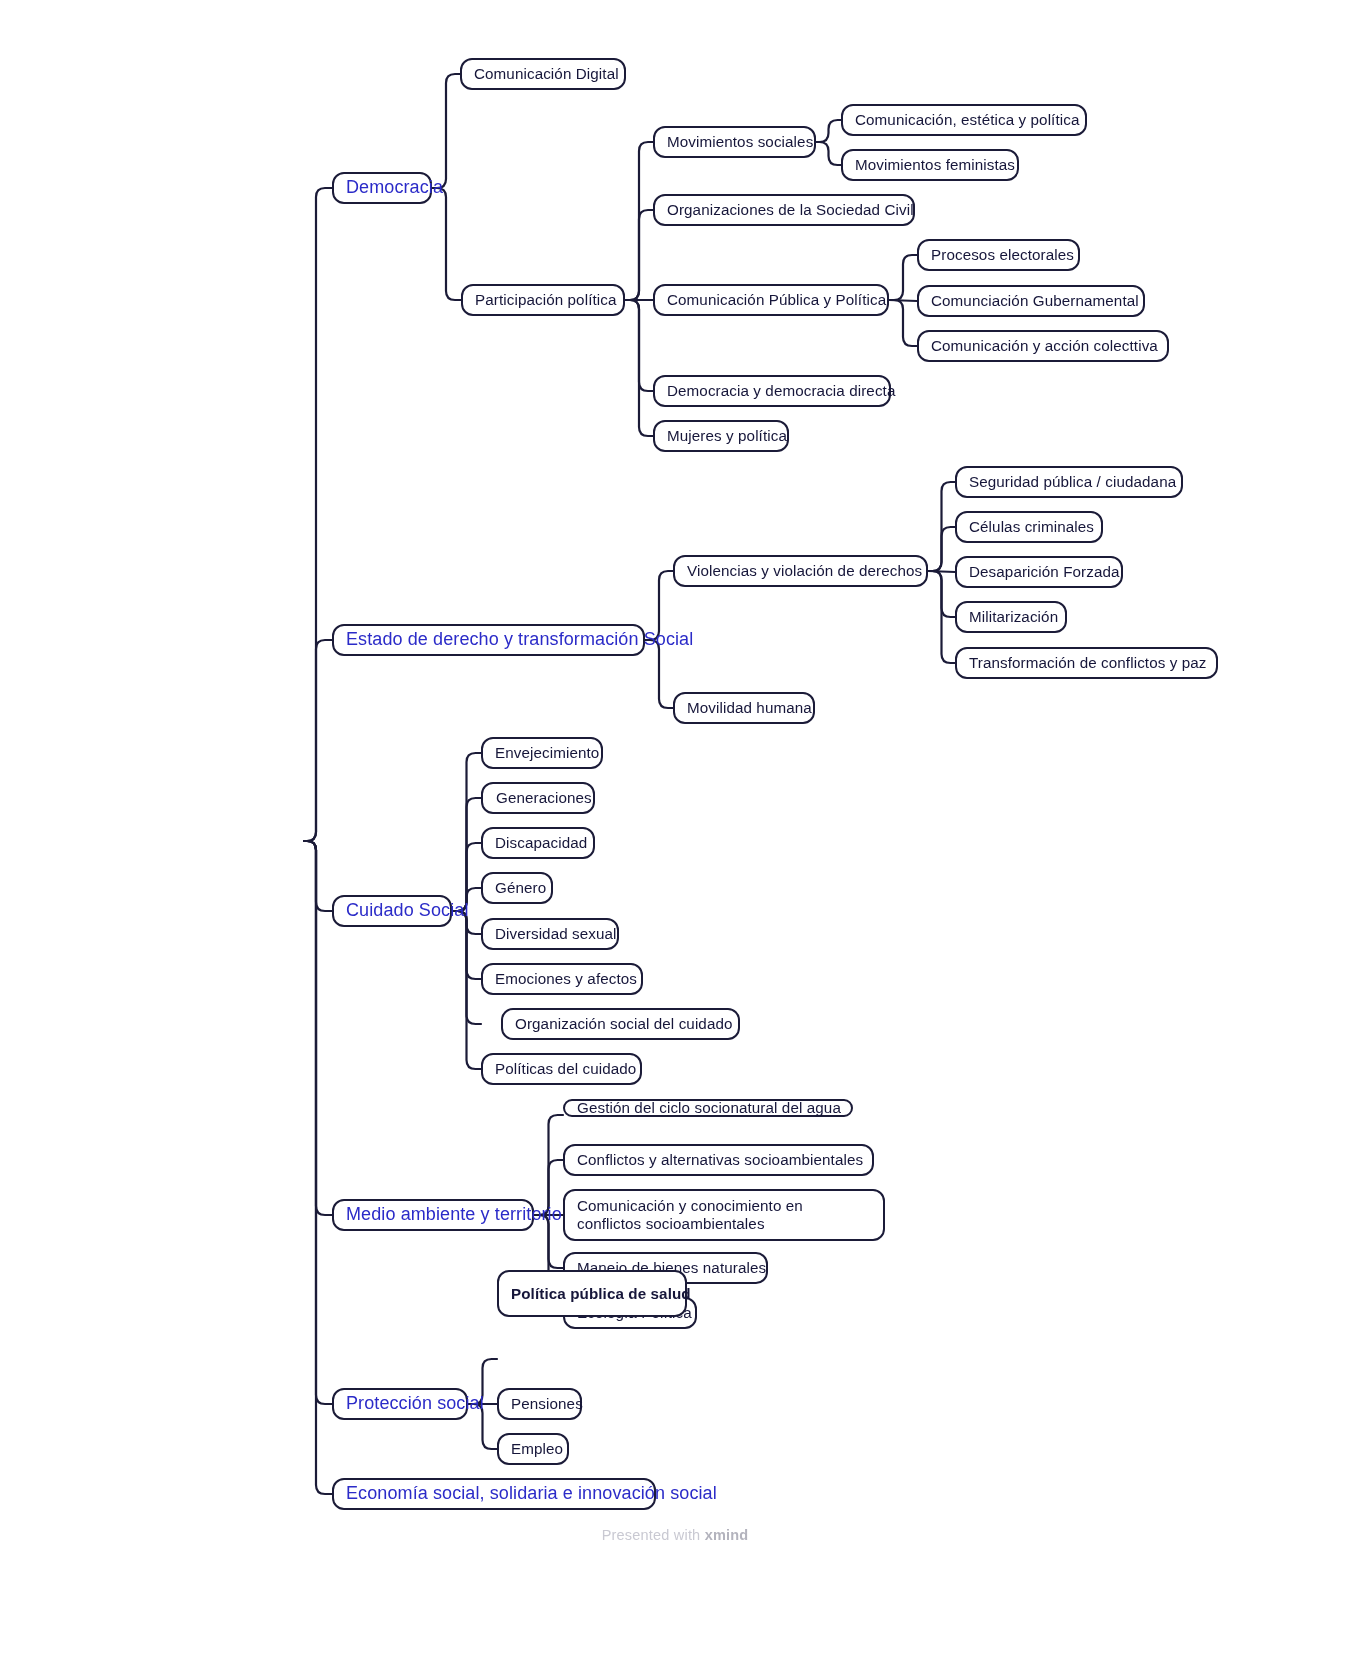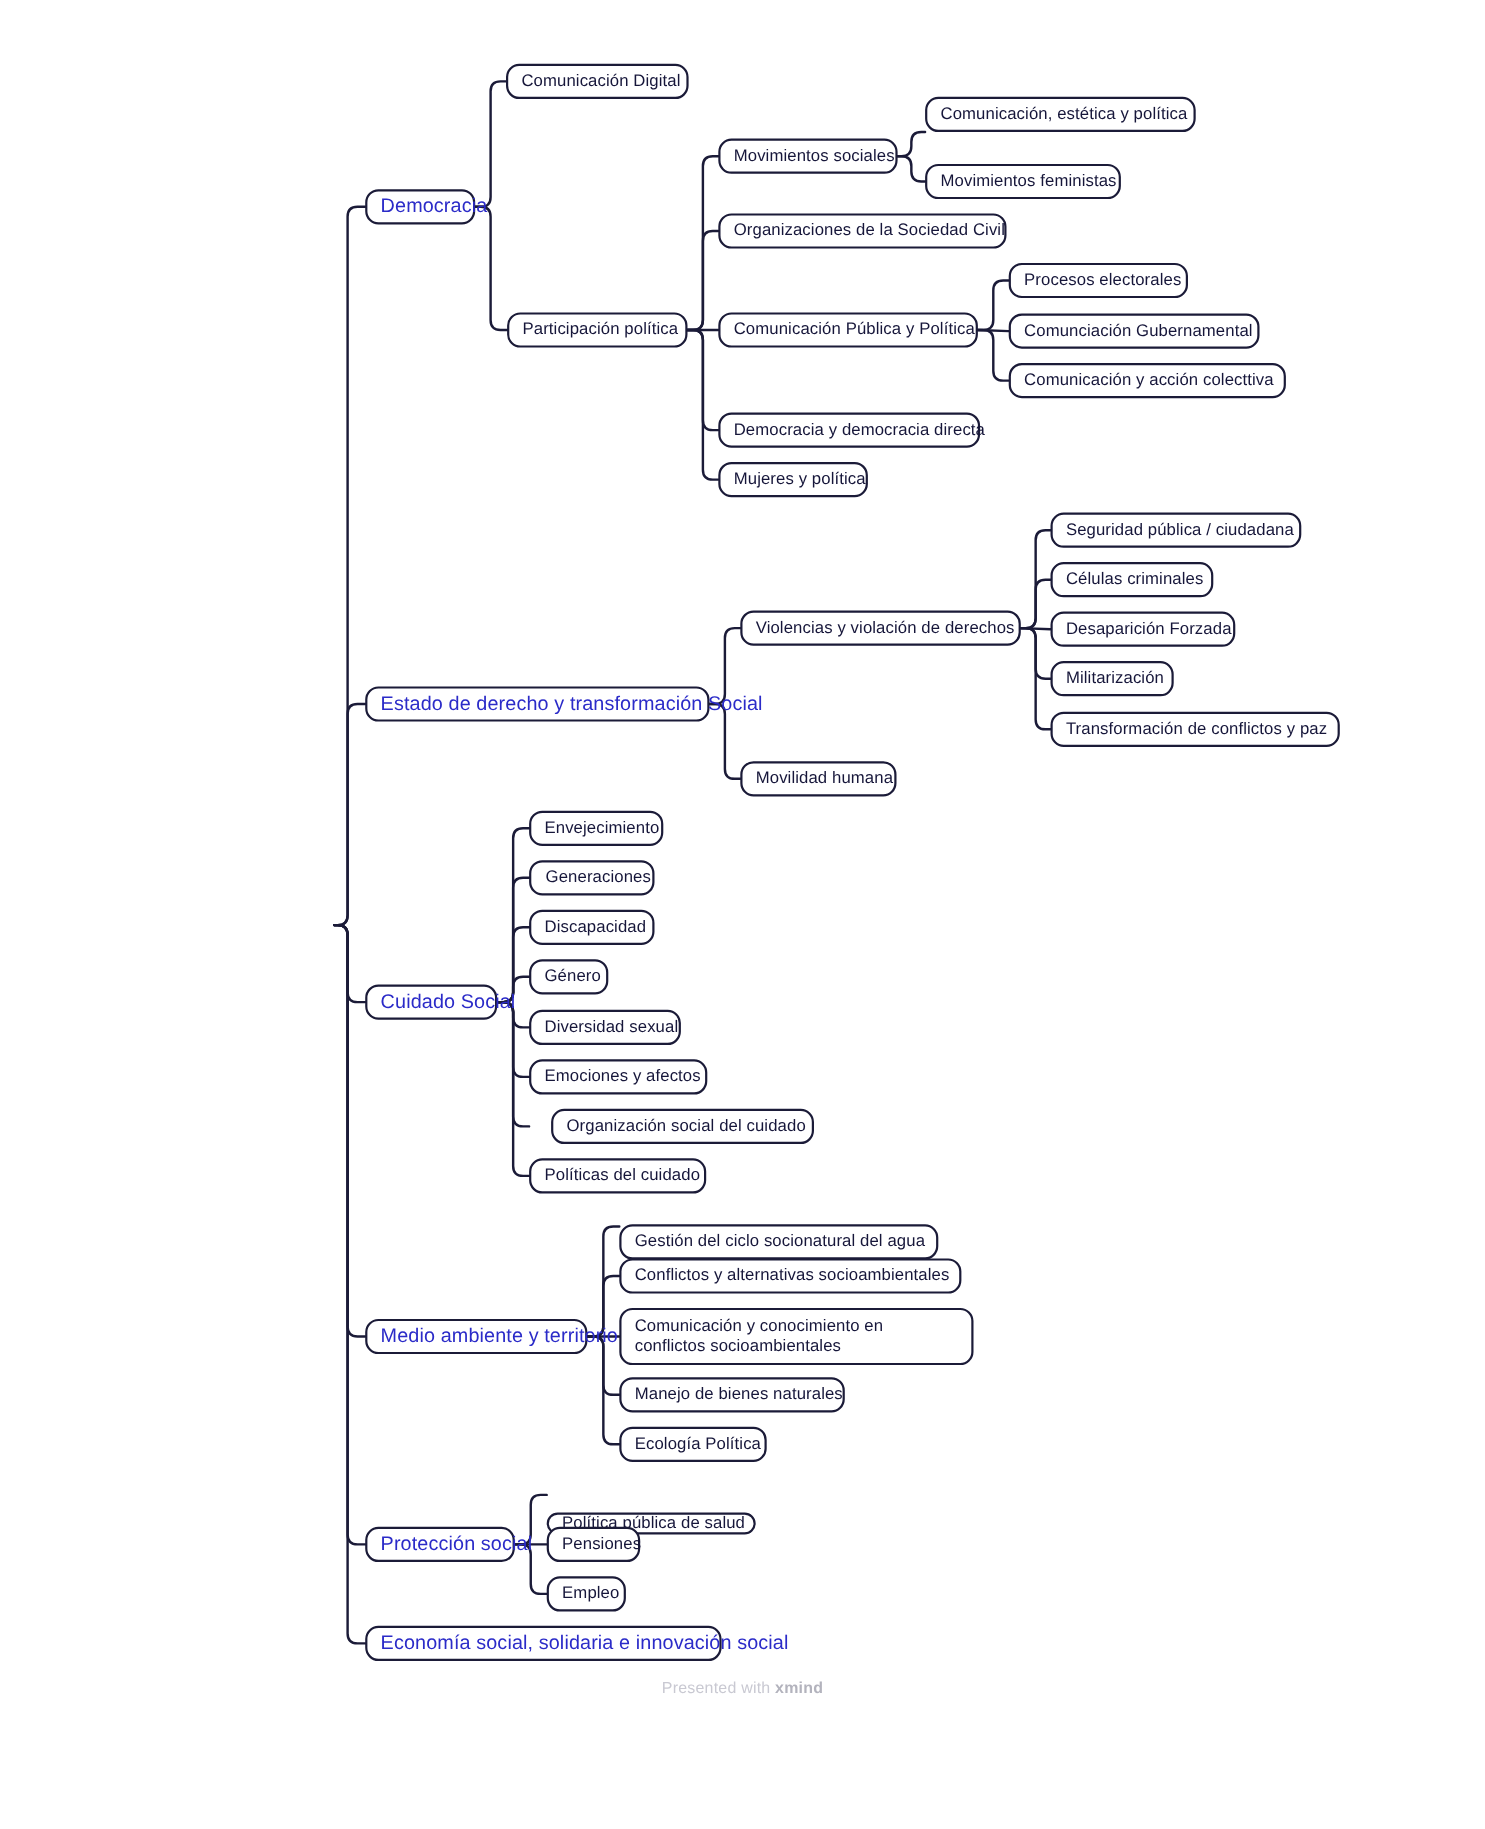--- a/index.html
+++ b/index.html
@@ -117,21 +117,21 @@
       <path d="M 534 1215 L 539.5 1215 Q 548.5 1215 548.5 1224 L 548.5 1259 Q 548.5 1268 557.5 1268 L 563 1268" fill="none" stroke="#1b1b38" stroke-width="2.2" stroke-linecap="round"></path>
       <path d="M 534 1215 L 539.5 1215 Q 548.5 1215 548.5 1224 L 548.5 1304 Q 548.5 1313 557.5 1313 L 563 1313" fill="none" stroke="#1b1b38" stroke-width="2.2" stroke-linecap="round"></path>
       <path d="M 468 1404 L 473.5 1404 Q 482.5 1404 482.5 1395 L 482.5 1368 Q 482.5 1359 491.5 1359 L 497 1359" fill="none" stroke="#1b1b38" stroke-width="2.2" stroke-linecap="round"></path>
       <path d="M 468 1404 L 497 1404" fill="none" stroke="#1b1b38" stroke-width="2.2" stroke-linecap="round"></path>
       <path d="M 468 1404 L 473.5 1404 Q 482.5 1404 482.5 1413 L 482.5 1440 Q 482.5 1449 491.5 1449 L 497 1449" fill="none" stroke="#1b1b38" stroke-width="2.2" stroke-linecap="round"></path>
     </svg>
     <div class="node lvl1" style="left: 332px; top: 172px; width: 100px; height: 32px;">Democracia</div>
     <div class="node lvl2" style="left: 460px; top: 58px; width: 166px; height: 32px;">Comunicación Digital</div>
     <div class="node lvl2" style="left: 461px; top: 284px; width: 164px; height: 32px;">Participación política</div>
     <div class="node lvl2" style="left: 653px; top: 126px; width: 163px; height: 32px;">Movimientos sociales</div>
-    <div class="node lvl2" style="left: 841px; top: 88px; width: 246px; height: 32px;">Comunicación, estética y política</div>
+    <div class="node lvl2" style="left: 841px; top: 104px; width: 246px; height: 32px;">Comunicación, estética y política</div>
     <div class="node lvl2" style="left: 841px; top: 149px; width: 178px; height: 32px;">Movimientos feministas</div>
     <div class="node lvl2" style="left: 653px; top: 194px; width: 262px; height: 32px;">Organizaciones de la Sociedad Civil</div>
     <div class="node lvl2" style="left: 653px; top: 284px; width: 236px; height: 32px;">Comunicación Pública y Política</div>
     <div class="node lvl2" style="left: 917px; top: 239px; width: 163px; height: 32px;">Procesos electorales</div>
     <div class="node lvl2" style="left: 917px; top: 285px; width: 228px; height: 32px;">Comunciación Gubernamental</div>
     <div class="node lvl2" style="left: 917px; top: 330px; width: 252px; height: 32px;">Comunicación y acción colecttiva</div>
     <div class="node lvl2" style="left: 653px; top: 375px; width: 238px; height: 32px;">Democracia y democracia directa</div>
     <div class="node lvl2" style="left: 653px; top: 420px; width: 136px; height: 32px;">Mujeres y política</div>
     <div class="node lvl1" style="left: 332px; top: 624px; width: 313px; height: 32px;">Estado de derecho y transformación Social</div>
     <div class="node lvl2" style="left: 673px; top: 555px; width: 255px; height: 32px;">Violencias y violación de derechos</div>
@@ -144,27 +144,27 @@
     <div class="node lvl1" style="left: 332px; top: 895px; width: 120px; height: 32px;">Cuidado Social</div>
     <div class="node lvl2" style="left: 481px; top: 737px; width: 122px; height: 32px;">Envejecimiento</div>
     <div class="node lvl2" style="left: 481px; top: 782px; width: 114px; height: 32px; padding-left: 13px;">Generaciones</div>
     <div class="node lvl2" style="left: 481px; top: 827px; width: 114px; height: 32px;">Discapacidad</div>
     <div class="node lvl2" style="left: 481px; top: 872px; width: 72px; height: 32px;">Género</div>
     <div class="node lvl2" style="left: 481px; top: 918px; width: 138px; height: 32px;">Diversidad sexual</div>
     <div class="node lvl2" style="left: 481px; top: 963px; width: 162px; height: 32px;">Emociones y afectos</div>
     <div class="node lvl2" style="left: 481px; top: 1008px; width: 239px; height: 32px; margin-left: 20px;">Organización social del cuidado</div>
     <div class="node lvl2" style="left: 481px; top: 1053px; width: 161px; height: 32px;">Políticas del cuidado</div>
     <div class="node lvl1" style="left: 332px; top: 1199px; width: 202px; height: 32px;">Medio ambiente y territorio</div>
-    <div class="node lvl2" style="left: 563px; top: 1099px; width: 290px; height: 32px; margin-top: 14px;">Gestión del ciclo socionatural del agua</div>
+    <div class="node lvl2" style="left: 563px; top: 1099px; width: 290px; height: 18px;">Gestión del ciclo socionatural del agua</div>
     <div class="node lvl2" style="left: 563px; top: 1144px; width: 311px; height: 32px;">Conflictos y alternativas socioambientales</div>
     <div class="node lvl2 wrap" style="left: 563px; top: 1189px; width: 322px; height: 52px;">Comunicación y conocimiento en conflictos socioambientales</div>
     <div class="node lvl2" style="left: 563px; top: 1252px; width: 205px; height: 32px;">Manejo de bienes naturales</div>
     <div class="node lvl2" style="left: 563px; top: 1297px; width: 134px; height: 32px;">Ecología Política</div>
     <div class="node lvl1" style="left: 332px; top: 1388px; width: 136px; height: 32px;">Protección social</div>
-    <div class="node lvl2" style="left: 497px; top: 1375px; width: 190px; height: 20px;">Política pública de salud</div>
+    <div class="node lvl2" style="left: 497px; top: 1270px; width: 190px; height: 47px; font-weight: bold;">Política pública de salud</div>
     <div class="node lvl2" style="left: 497px; top: 1388px; width: 85px; height: 32px;">Pensiones</div>
     <div class="node lvl2" style="left: 497px; top: 1433px; width: 72px; height: 32px;">Empleo</div>
     <div class="node lvl1" style="left: 332px; top: 1478px; width: 324px; height: 32px;">Economía social, solidaria e innovación social</div>
   </div>
 
 <div id="footer">
   <span>Presented with </span><span class="brand">xmind</span>
 </div>
 
 </body></html>

